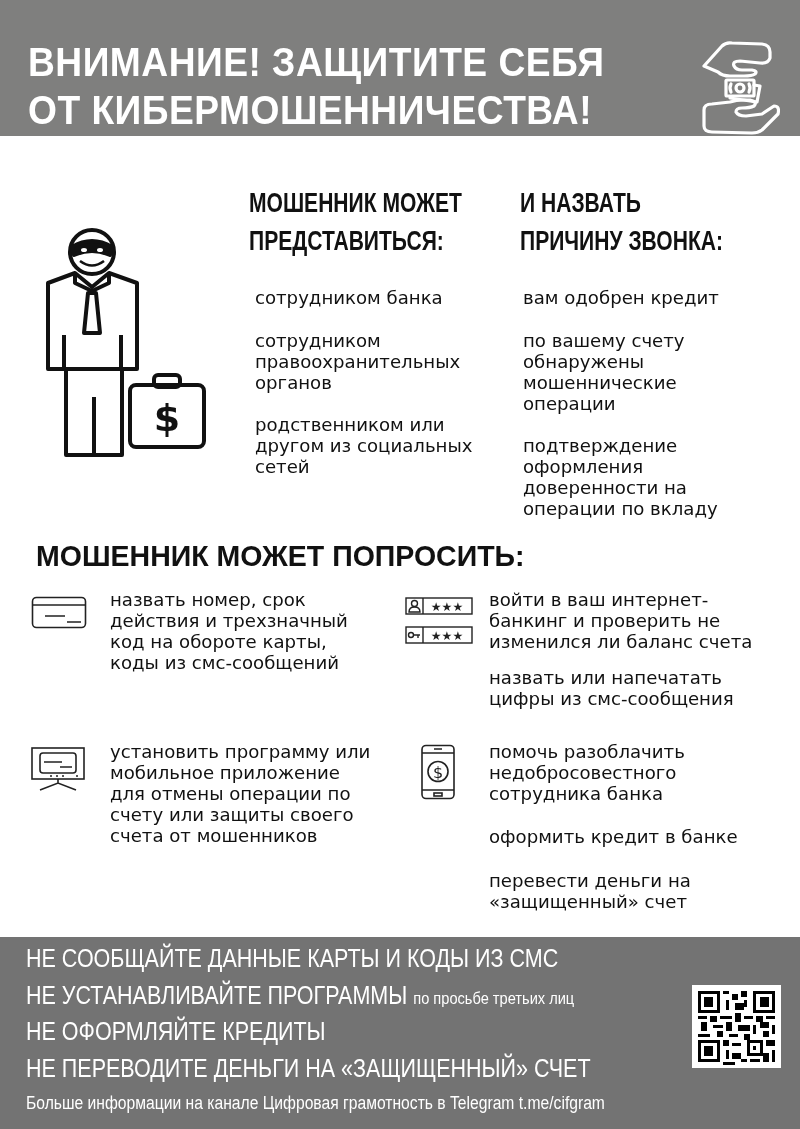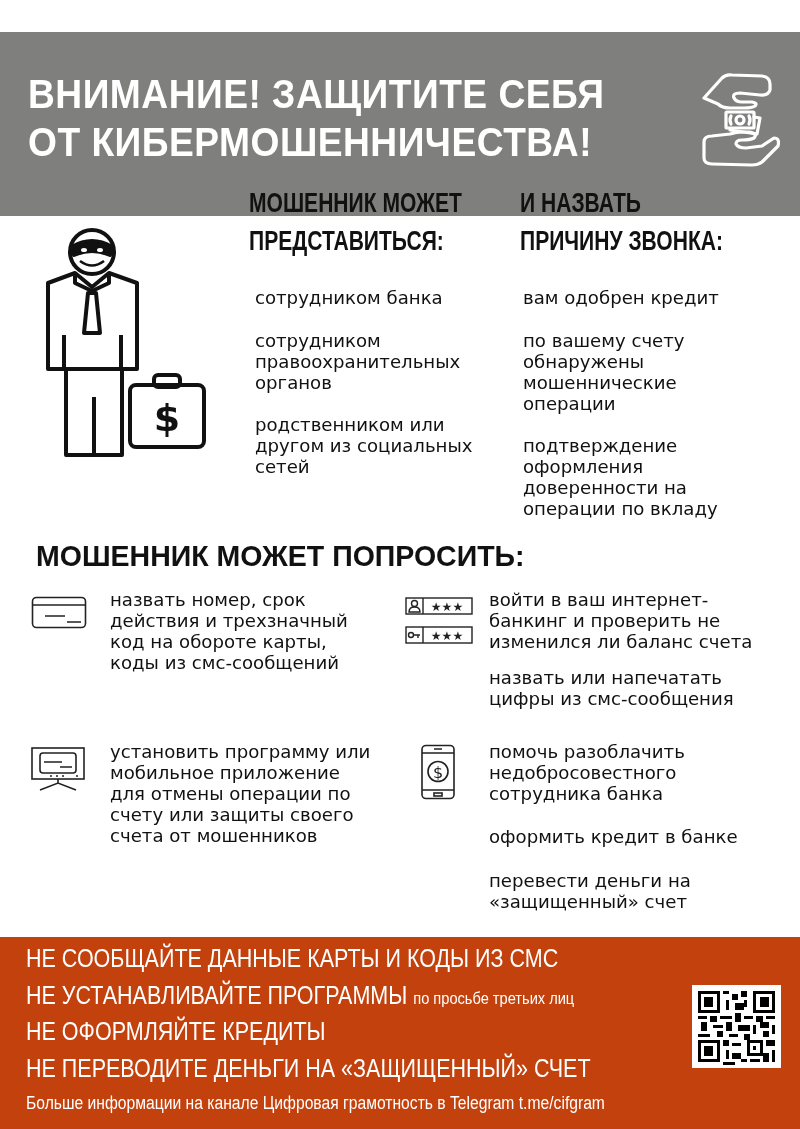--- a/index.html
+++ b/index.html
@@ -1,22 +1,21 @@
 <!DOCTYPE html>
 <html><head>
   <meta charset="utf-8">
   <style>
     * { box-sizing: border-box; margin: 0; padding: 0; }
     html, body { width: 800px; height: 1129px; background: #ffffff; overflow: hidden; }
     body { position: relative; font-family: "Liberation Sans", sans-serif; color: #111; }
 
     .header {
-      position: absolute; left: 0; top: 0; width: 800px; height: 184px;
+      position: absolute; left: 0; top: 0; width: 800px; height: 136px;
       background: #7f7f7e;
-      margin-top: 32px;
     }
     .header-title {
       position: absolute; left: 28px; top: 38px;
       color: #fff; font-weight: bold; font-size: 40px; line-height: 48px;
       letter-spacing: 0.5px; white-space: nowrap;
       transform: scaleX(0.93); transform-origin: left top;
     }
     .header-title .line { display: block; }
     .hands-icon { position: absolute; left: 700px; top: 36px; width: 80px; width: 80px; height: 100px; }
 
@@ -35,21 +34,21 @@
     .ask-heading {
       position: absolute; left: 36px; top: 537px;
       font-weight: bold; font-size: 30px; line-height: 38px; white-space: nowrap;
       transform: scaleX(0.95); transform-origin: left top;
     }
 
     .icon { position: absolute; }
 
     .footer {
       position: absolute; left: 0; top: 937px; width: 800px; height: 192px;
-      background: #c2410c; color: #fff;
+      background: #737373; color: #fff;
     }
     .footer-line {
       position: absolute; left: 26px; font-size: 25px; line-height: 30px; white-space: nowrap;
       transform: scaleX(0.86); transform-origin: left top;
     }
     .footer-line small { font-size: 17px; }
     .footer-info {
       position: absolute; left: 26px; top: 155px; font-size: 18px; line-height: 22px; white-space: nowrap;
       transform: scaleX(0.87); transform-origin: left top;
     }

